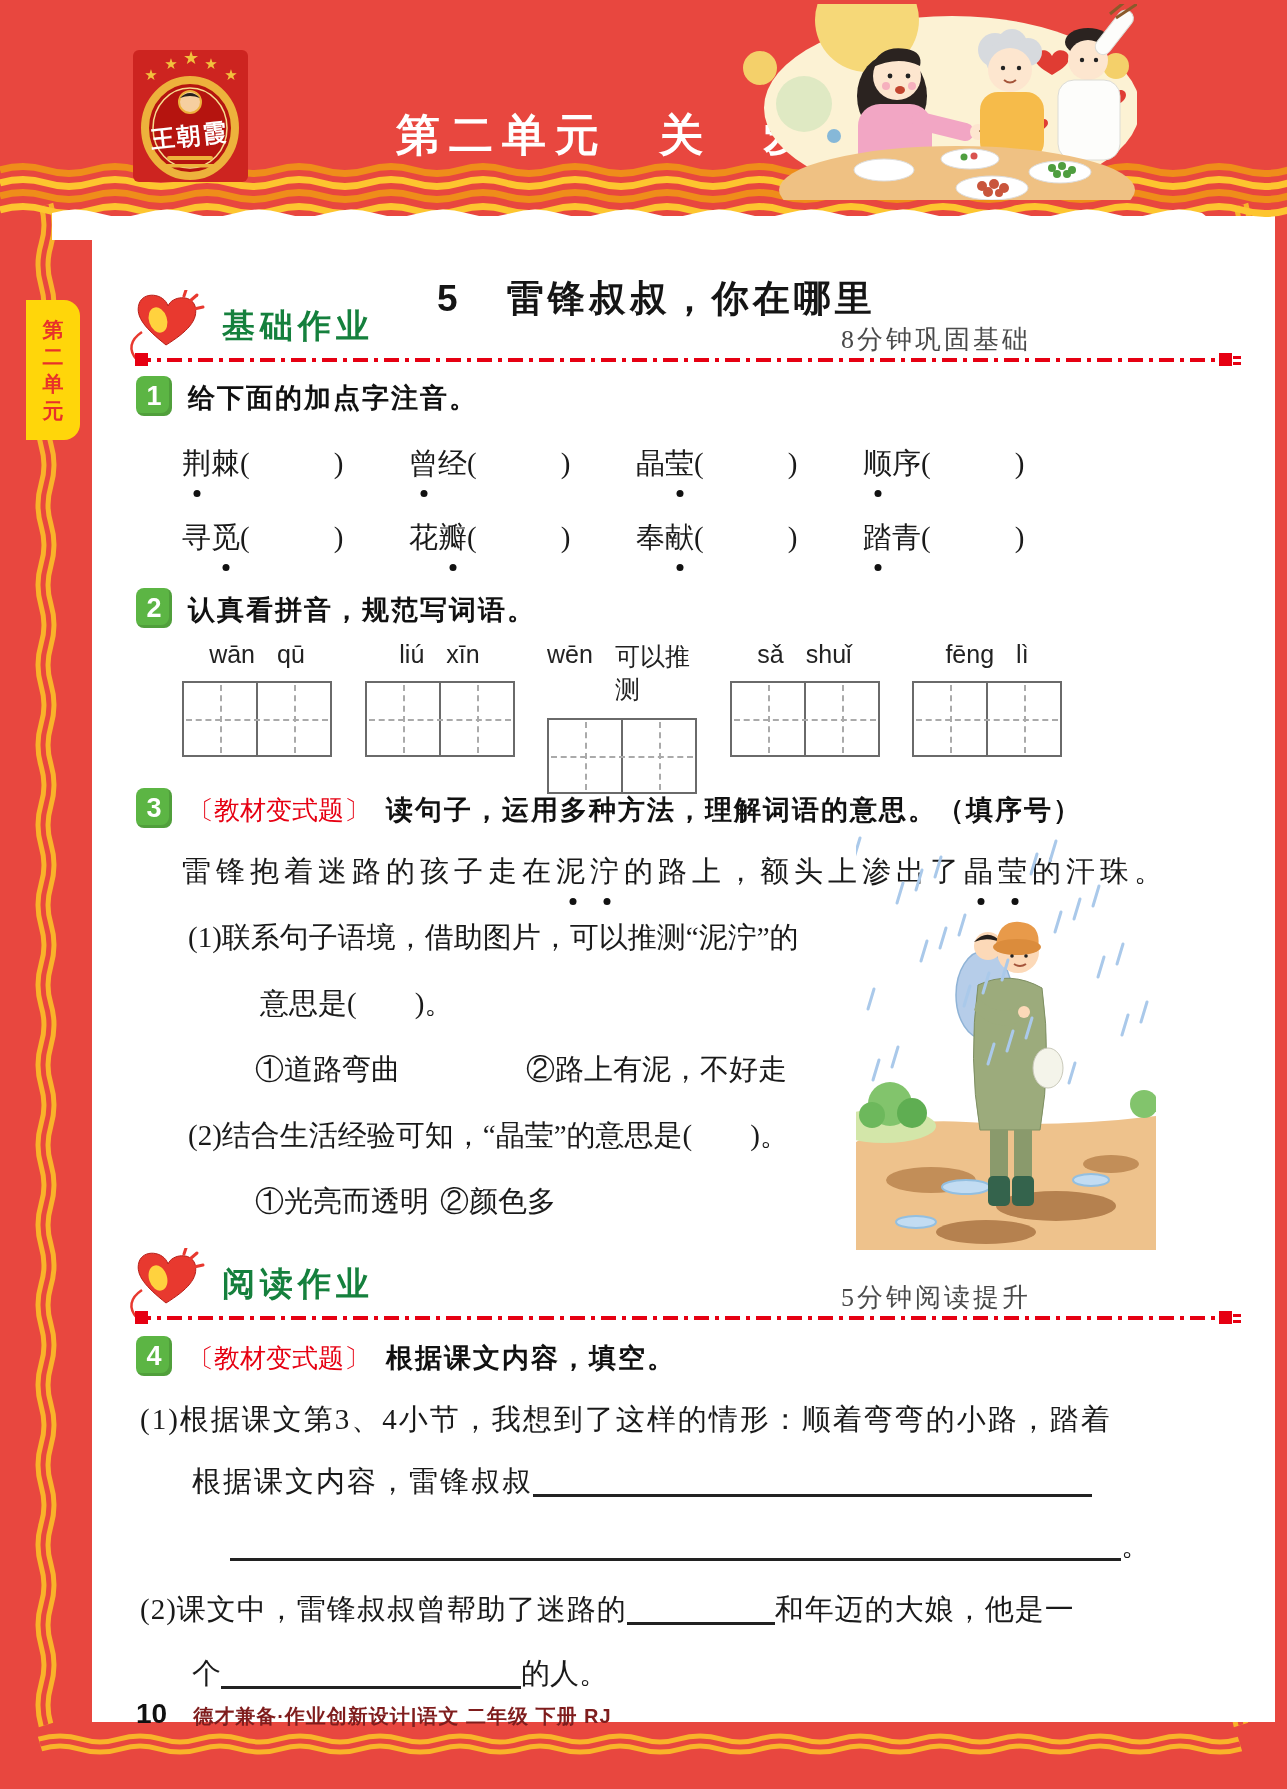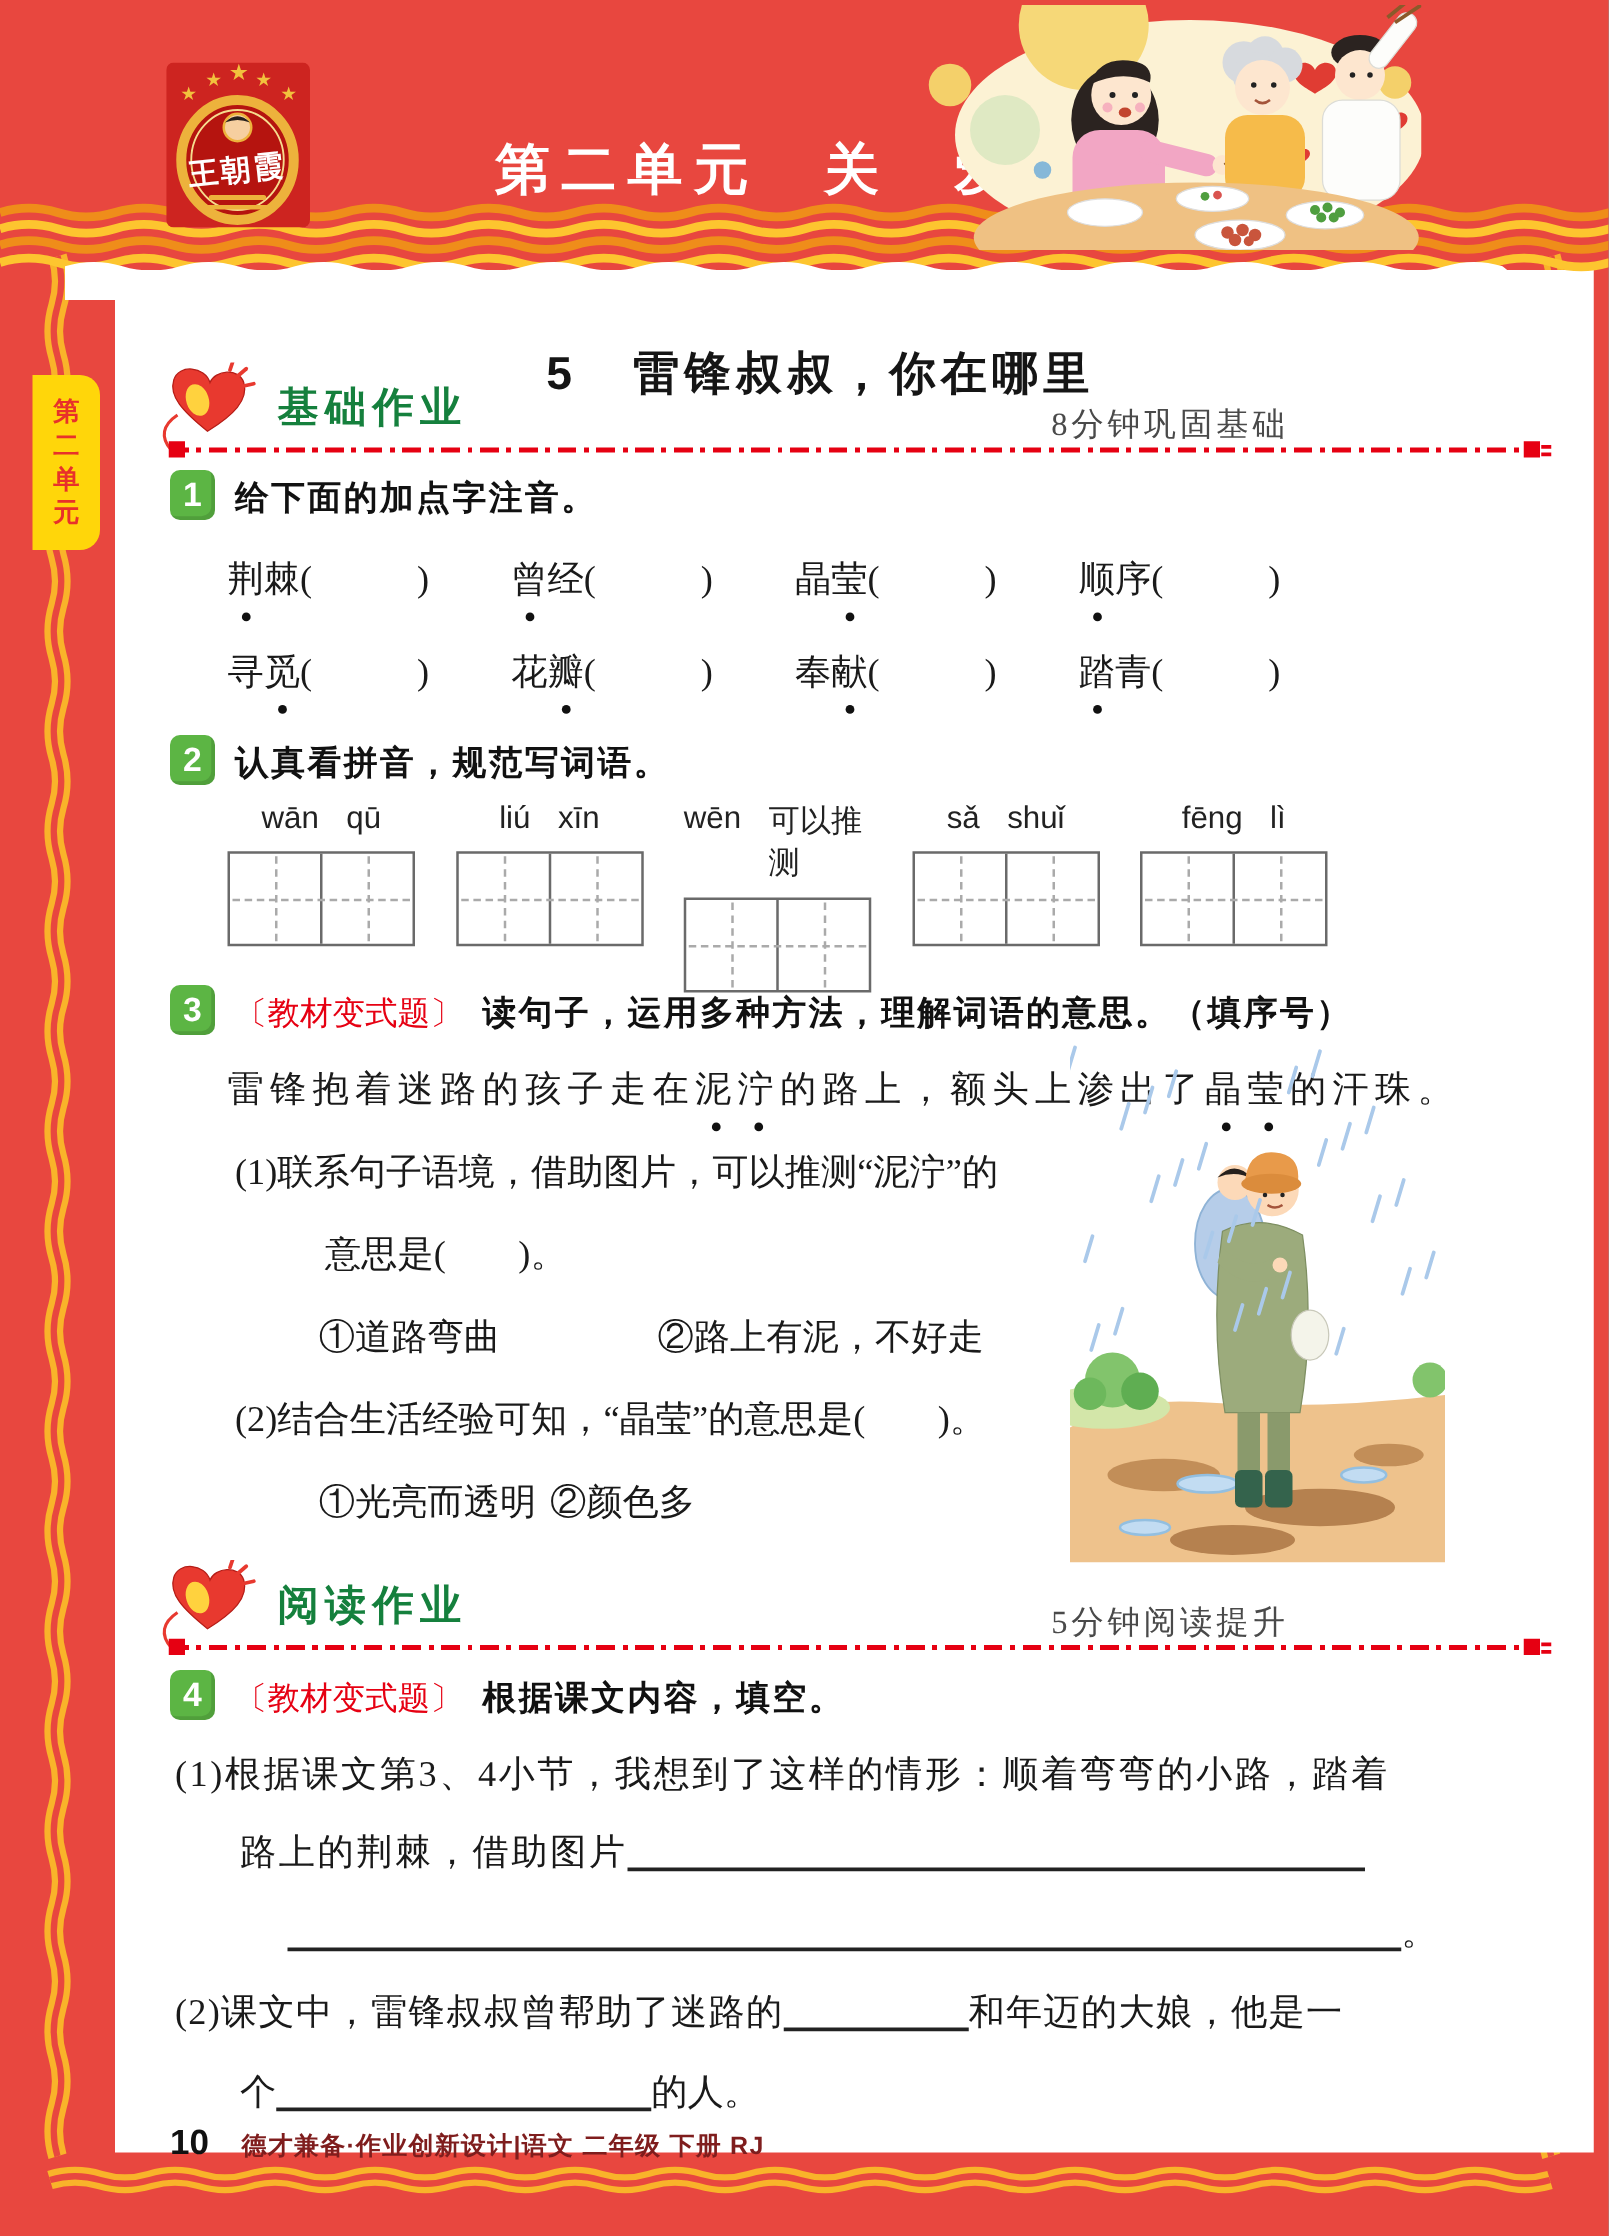--- a/index.html
+++ b/index.html
@@ -401,21 +401,21 @@
       <span class="prongs"></span>
     </div>
 
     <div class="abs qrow" style="top:1120px">
       <span class="qnum">4</span>
       <span class="qtag">〔教材变式题〕</span>
       <span class="qstem">根据课文内容，填空。</span>
     </div>
     <div class="abs bodyline ser" style="top:1184px;left:48px;letter-spacing:2px">(1)根据课文第3、4小节，我想到了这样的情形：顺着弯弯的小路，踏着</div>
     <div class="abs fline" style="top:1246px;left:100px;width:900px">
-      <span class="bodyline ser" style="letter-spacing:2px">路上的荆棘，借助图片</span>
+      <span class="bodyline ser" style="letter-spacing:2px">根据课文内容，雷锋叔叔</span>
       <span class="blank grow"></span>
     </div>
     <div class="abs fline" style="top:1310px;left:138px;width:920px">
       <span class="blank grow"></span>
       <span class="bodyline ser">。</span>
     </div>
     <div class="abs fline" style="top:1374px;left:48px">
       <span class="bodyline ser" style="letter-spacing:1px">(2)课文中，雷锋叔叔曾帮助了迷路的</span>
       <span class="blank" style="width:148px"></span>
       <span class="bodyline ser" style="letter-spacing:1px">和年迈的大娘，他是一</span>

